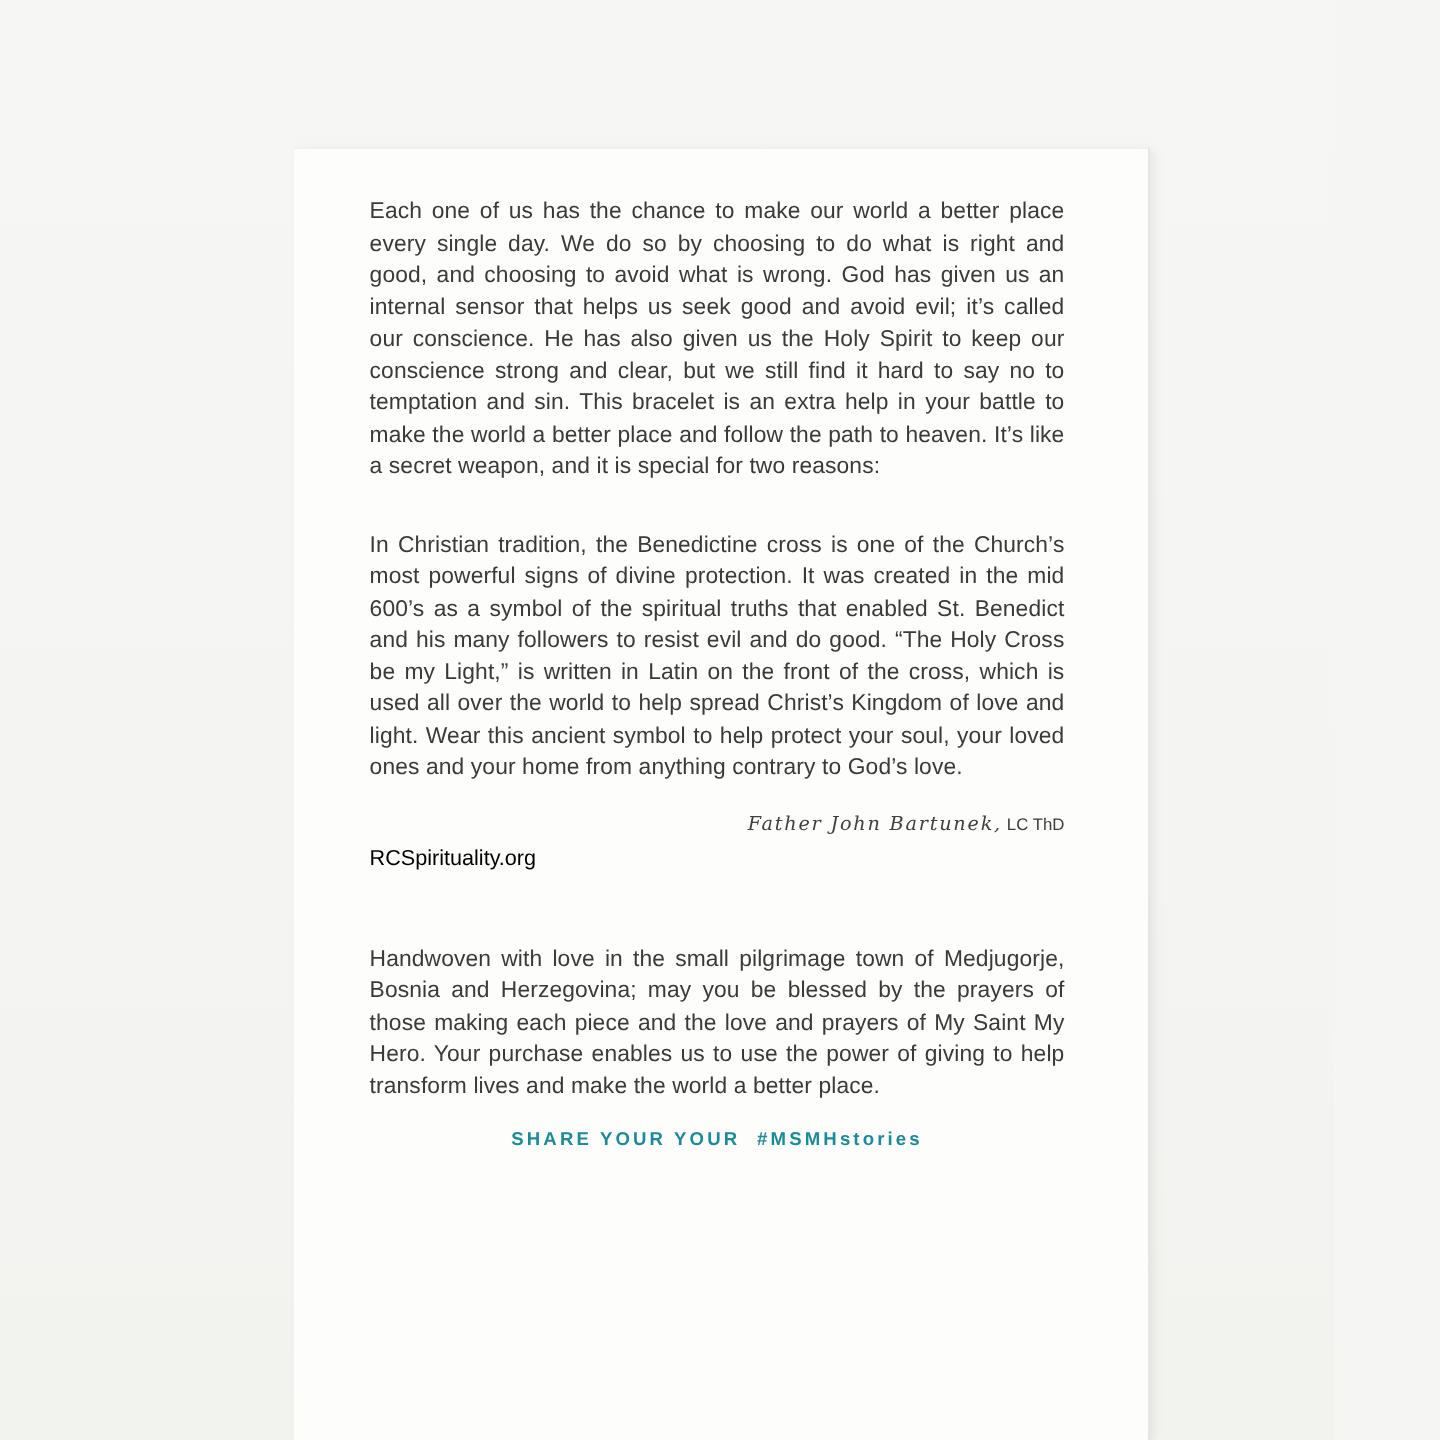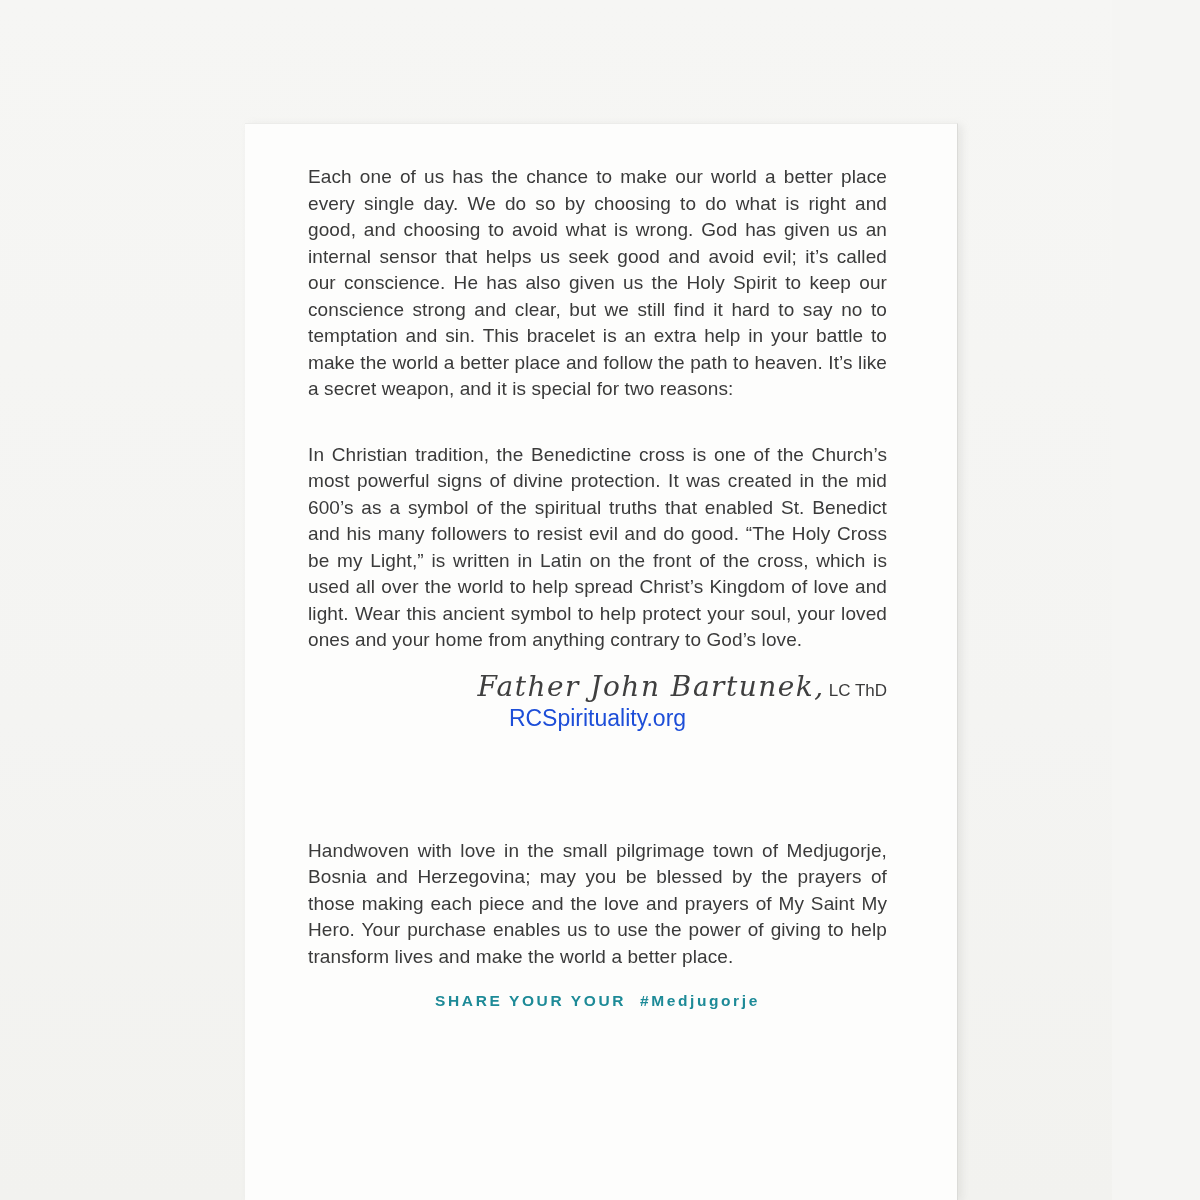--- a/index.html
+++ b/index.html
@@ -46,37 +46,37 @@
   .para-2 { margin-top: 39px; }
 
   .signature-block {
     margin-top: 18px;
     text-align: right;
     line-height: 30px;
   }
   .signature-script {
     font-family: "DejaVu Serif", serif;
     font-style: italic;
-    font-size: 28px;
+    font-size: 16px;
     letter-spacing: 1.5px;
     color: #3f3f3f;
   }
   .signature-credentials {
-    font-size: 17px;
+    font-size: 14px;
     color: #3a3a3a;
     margin-left: 4px;
   }
   .signature-org {
-    text-align: center;
-    font-size: 23px;
+    text-align: left;
+    font-size: 18px;
     line-height: 24px;
-    color: #1d4ed8;
+    color: #000000;
   }
 
-  .para-3 { margin-top: 108px; }
+  .para-3 { margin-top: 60px; }
 
   .brand-block {
     margin-top: 22px;
     text-align: center;
   }
   .wordmark-line {
     display: inline-block;
     border-bottom: 2px solid #1d8a97;
     padding: 0 2px 5px 2px;
   }
@@ -139,19 +139,19 @@
 
     <div class="signature-block">
       <span class="signature-script">Father John Bartunek,</span><span class="signature-credentials">LC ThD</span>
     </div>
     <div class="signature-org">RCSpirituality.org</div>
 
     <p class="body-text para-3">Handwoven with love in the small pilgrimage town of Medjugorje, Bosnia and Herzegovina; may you be blessed by the prayers of those making each piece and the love and prayers of My Saint My Hero. Your purchase enables us to use the power of giving to help transform lives and make the world a better place.</p>
 
     <div class="brand-block">
       <div class="tagline-line">
-        <span>SHARE YOUR YOUR</span><span class="tagline-gap"></span><span>#Medjugorje</span>
+        <span>SHARE YOUR YOUR</span><span class="tagline-gap"></span><span>#MSMHstories</span>
       </div>
     </div>
 
 
   </div>
 </div>
 
 </body></html>

